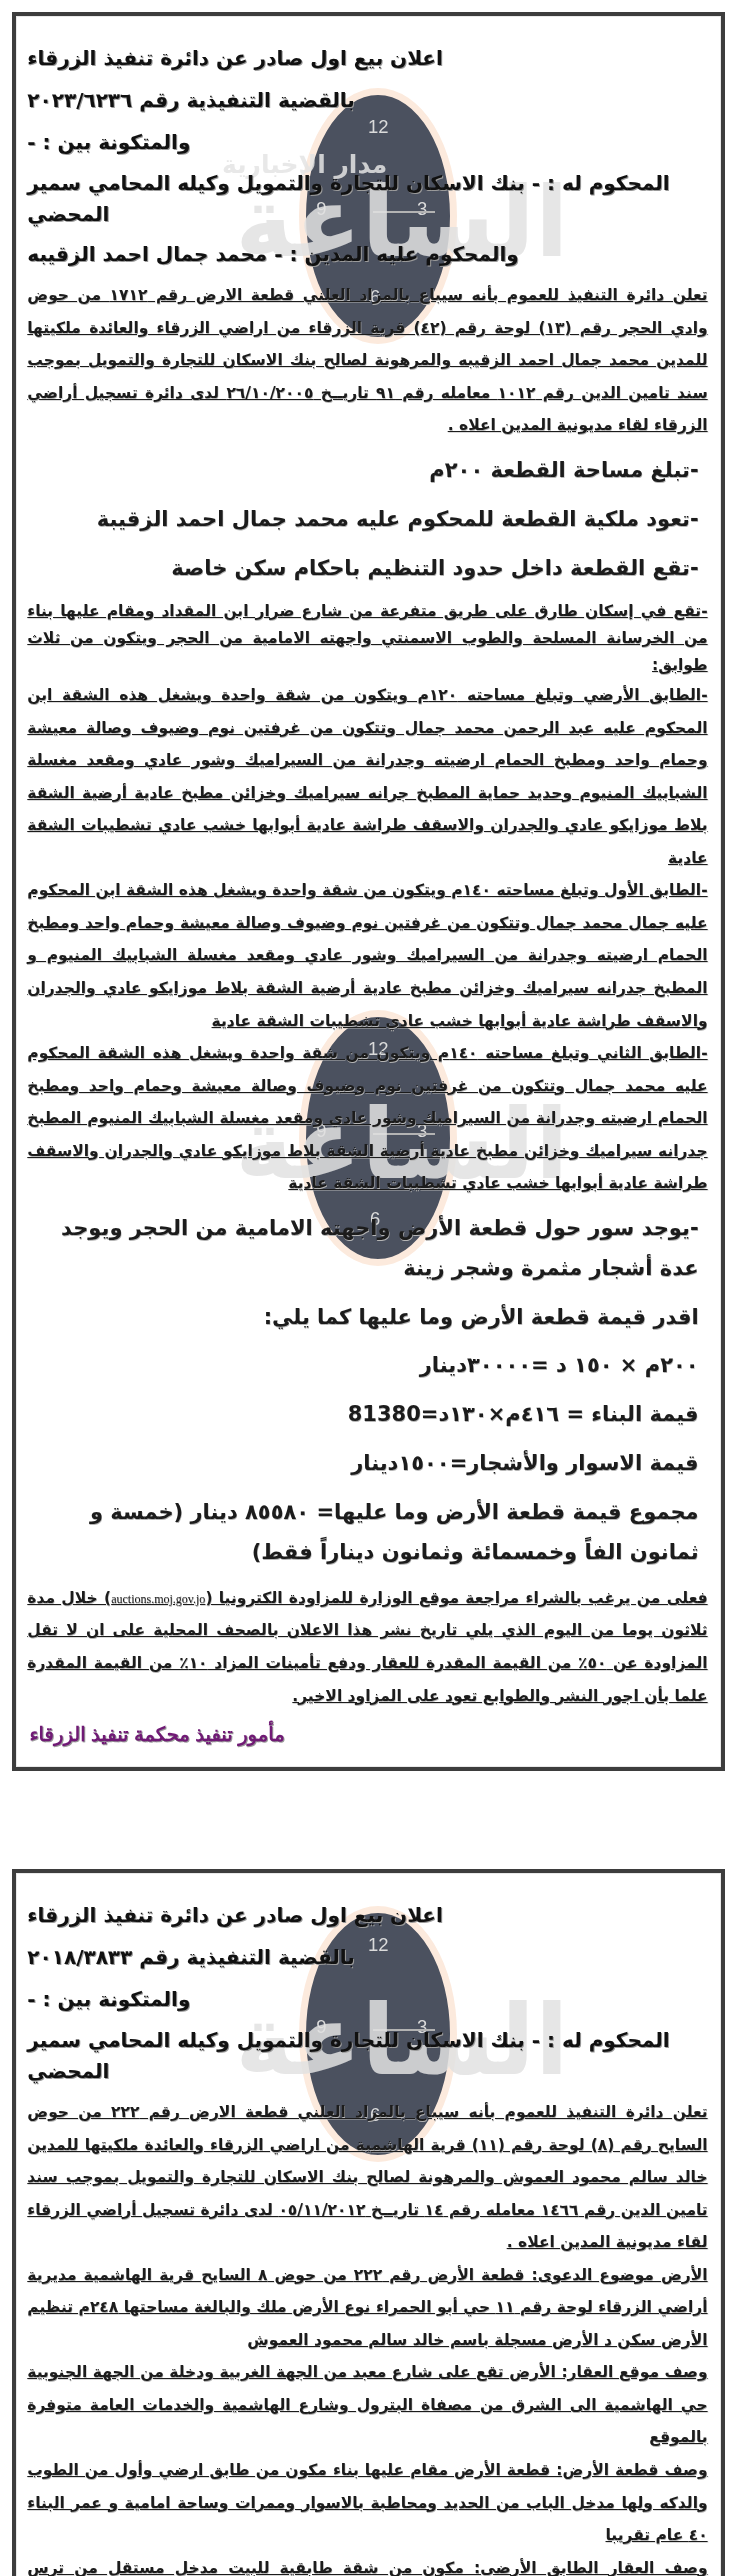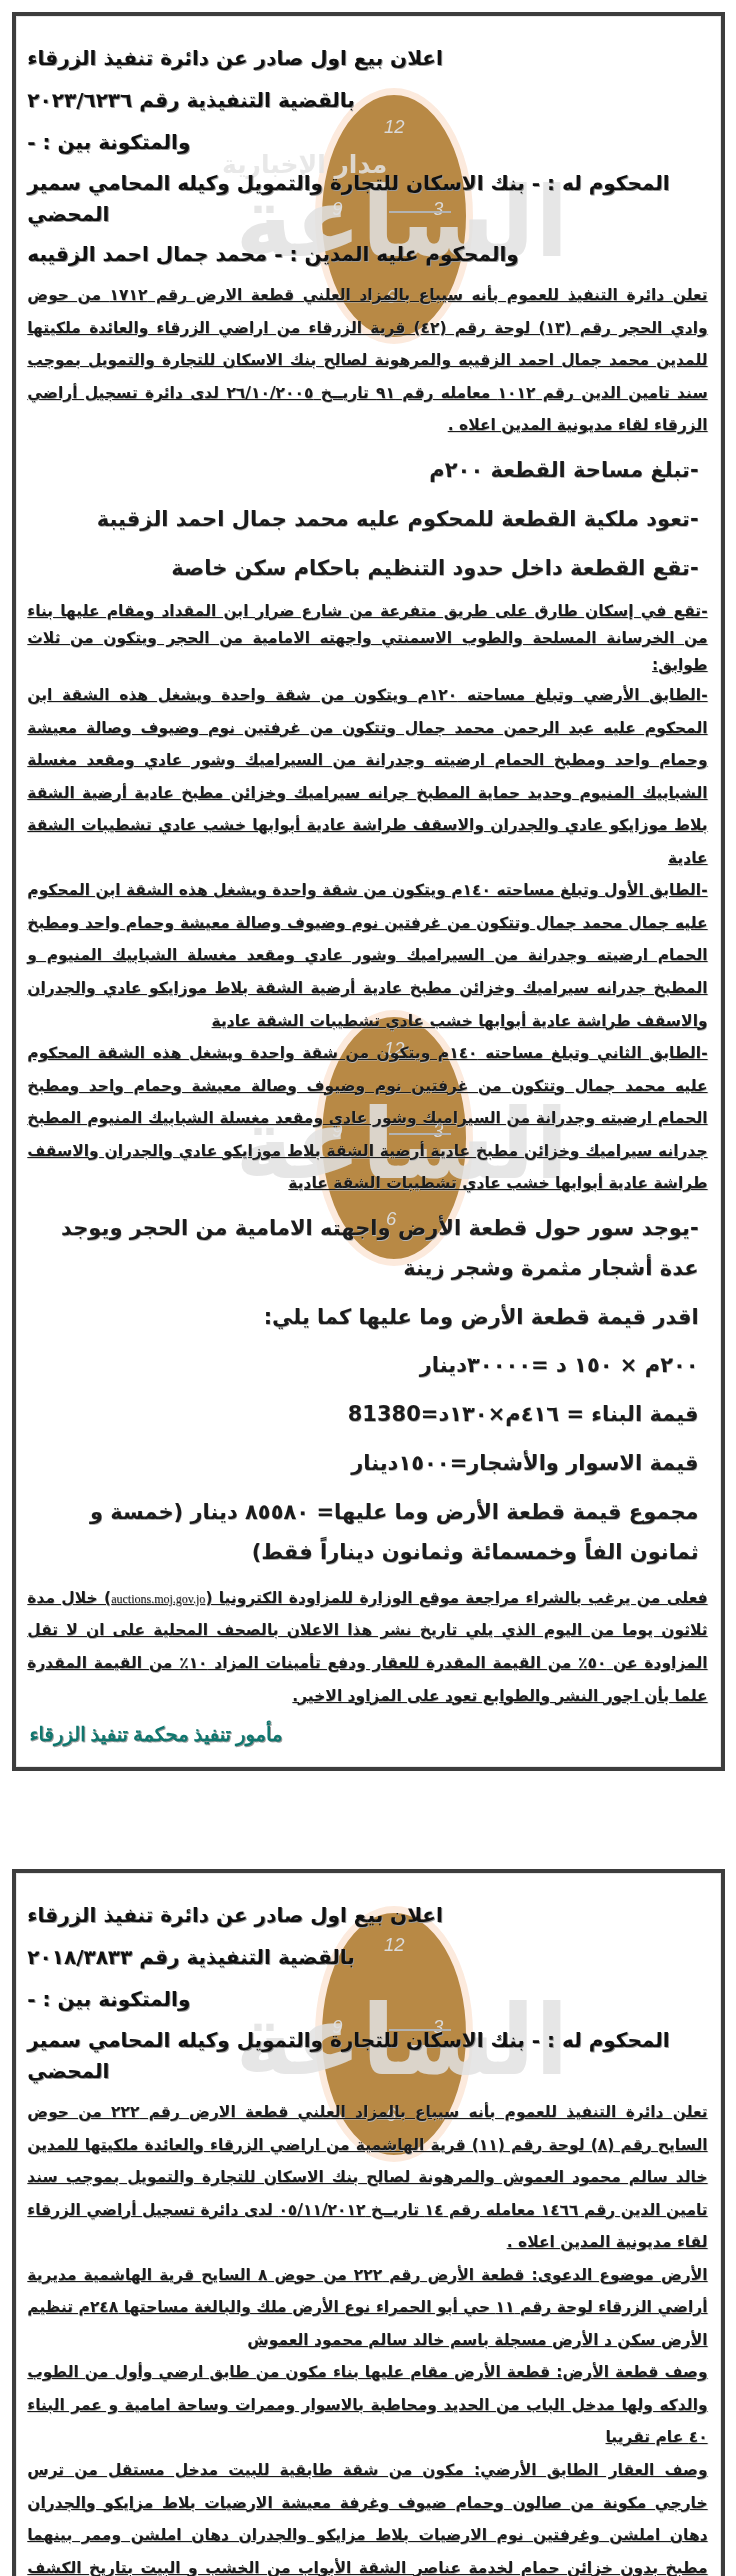--- a/index.html
+++ b/index.html
@@ -15,27 +15,26 @@
   .wm {
     position: absolute;
     left: 222px;
     width: 309px;
     height: 289px;
     pointer-events: none;
     z-index: 0;
   }
   .wm .clock {
     position: absolute;
-    left: 93px; top: 0;
+    left: 77px; top: 0;
     width: 144px; height: 242px;
     border-radius: 50%;
     border: 7.2px solid #fbe3d2;
-    background: #a16207;
+    background: #0f172a;
     opacity: .75;
-    font-style: italic;
   }
   .wm .clock .num { position:absolute; color:#cfcfcf; font-family:"Liberation Sans",sans-serif; font-size:18.5px; }
   .wm .clock .hand { position:absolute; background:#9a9a9a; transform-origin: left center; }
   .wm .brand {
     position: absolute;
     left: 5.2px; top: 77px;
     font-family: "DejaVu Sans", sans-serif;
     font-weight: bold;
     font-size: 98px;
     color: #e2e2e2;
@@ -94,26 +93,26 @@
     font-weight: bold;
     font-size: 21px;
     line-height: 1.9;
     margin: 9px;
     color: #1c1c1c;
     text-shadow: 0.5px 0.5px 0 #b5b5b5;
   }
   .url { font-family: "Liberation Serif", "DejaVu Serif", serif; font-weight: normal; font-size: 12px; }
   .signature {
     text-align: left;
-    font-family: Liberation Serif, serif;
+    font-family: Liberation Sans, sans-serif;
     font-weight: bold;
     font-size: 19.6px;
     margin-top: 11.3px;
     padding-left: 2.1px;
-    color: #0f766e;
+    color: #701a75;
     text-shadow: 1px 1px 0 #9a9a9a;
   }
 </style>
 </head>
 <body>
 
 <div class="wm" style="top:88px">
   <div class="clock">
     <span class="num" style="left:62px;top:20.6px">12</span>
     <span class="num" style="left:111px;top:103px">3</span>
@@ -171,17 +170,18 @@
   <div class="signature">مأمور تنفيذ محكمة تنفيذ الزرقاء</div>
 </section>
 
 <section class="notice">
   <div class="heading">اعلان بيع اول صادر عن دائرة تنفيذ الزرقاء</div>
   <div class="heading">بالقضية التنفيذية رقم ٢٠١٨/٣٨٣٣</div>
   <div class="heading sm">والمتكونة بين : -</div>
   <div class="heading sm">المحكوم له : - بنك الاسكان للتجارة والتمويل وكيله المحامي سمير المحضي</div>
   <p class="para">تعلن دائرة التنفيذ للعموم بأنه سيباع بالمزاد العلني قطعة الارض رقم ٢٢٢ من حوض السايح رقم (٨) لوحة رقم (١١) قرية الهاشمية من اراضي الزرقاء والعائدة ملكيتها للمدين خالد سالم محمود العموش والمرهونة لصالح بنك الاسكان للتجارة والتمويل بموجب سند تامين الدين رقم ١٤٦٦ معامله رقم ١٤ تاريــخ ٠٥/١١/٢٠١٢ لدى دائرة تسجيل أراضي الزرقاء لقاء مديونية المدين اعلاه .</p>
   <p class="para">الأرض موضوع الدعوى: قطعة الأرض رقم ٢٢٢ من حوض ٨ السايح قرية الهاشمية مديرية أراضي الزرقاء لوحة رقم ١١ حي أبو الحمراء نوع الأرض ملك والبالغة مساحتها ٢٤٨م تنظيم الأرض سكن د الأرض مسجلة باسم خالد سالم محمود العموش</p>
+  <p class="para">وصف موقع العقار: الأرض تقع على شارع معبد من الجهة الغربية ودخلة من الجهة الجنوبية حي الهاشمية الى الشرق من مصفاة البترول وشارع الهاشمية والخدمات العامة متوفرة بالموقع</p>
   <p class="para">وصف قطعة الأرض: قطعة الأرض مقام عليها بناء مكون من طابق ارضي وأول من الطوب والدكه ولها مدخل الباب من الحديد ومحاطبة بالاسوار وممرات وساحة امامية و عمر البناء ٤٠ عام تقريبا</p>
   <p class="para">وصف العقار الطابق الأرضي: مكون من شقة طابقية للبيت مدخل مستقل من ترس خارجي مكونة من صالون وحمام ضيوف وغرفة معيشة الارضيات بلاط مزايكو والجدران دهان املشن وغرفتين نوم الارضيات بلاط مزايكو والجدران دهان املشن وممر بينهما مطبخ بدون خزائن حمام لخدمة عناصر الشقة الأبواب من الخشب و البيت بتاريخ الكشف مشغول من صاحب العقار</p>
 
 </section>
 
 
 </body></html>

